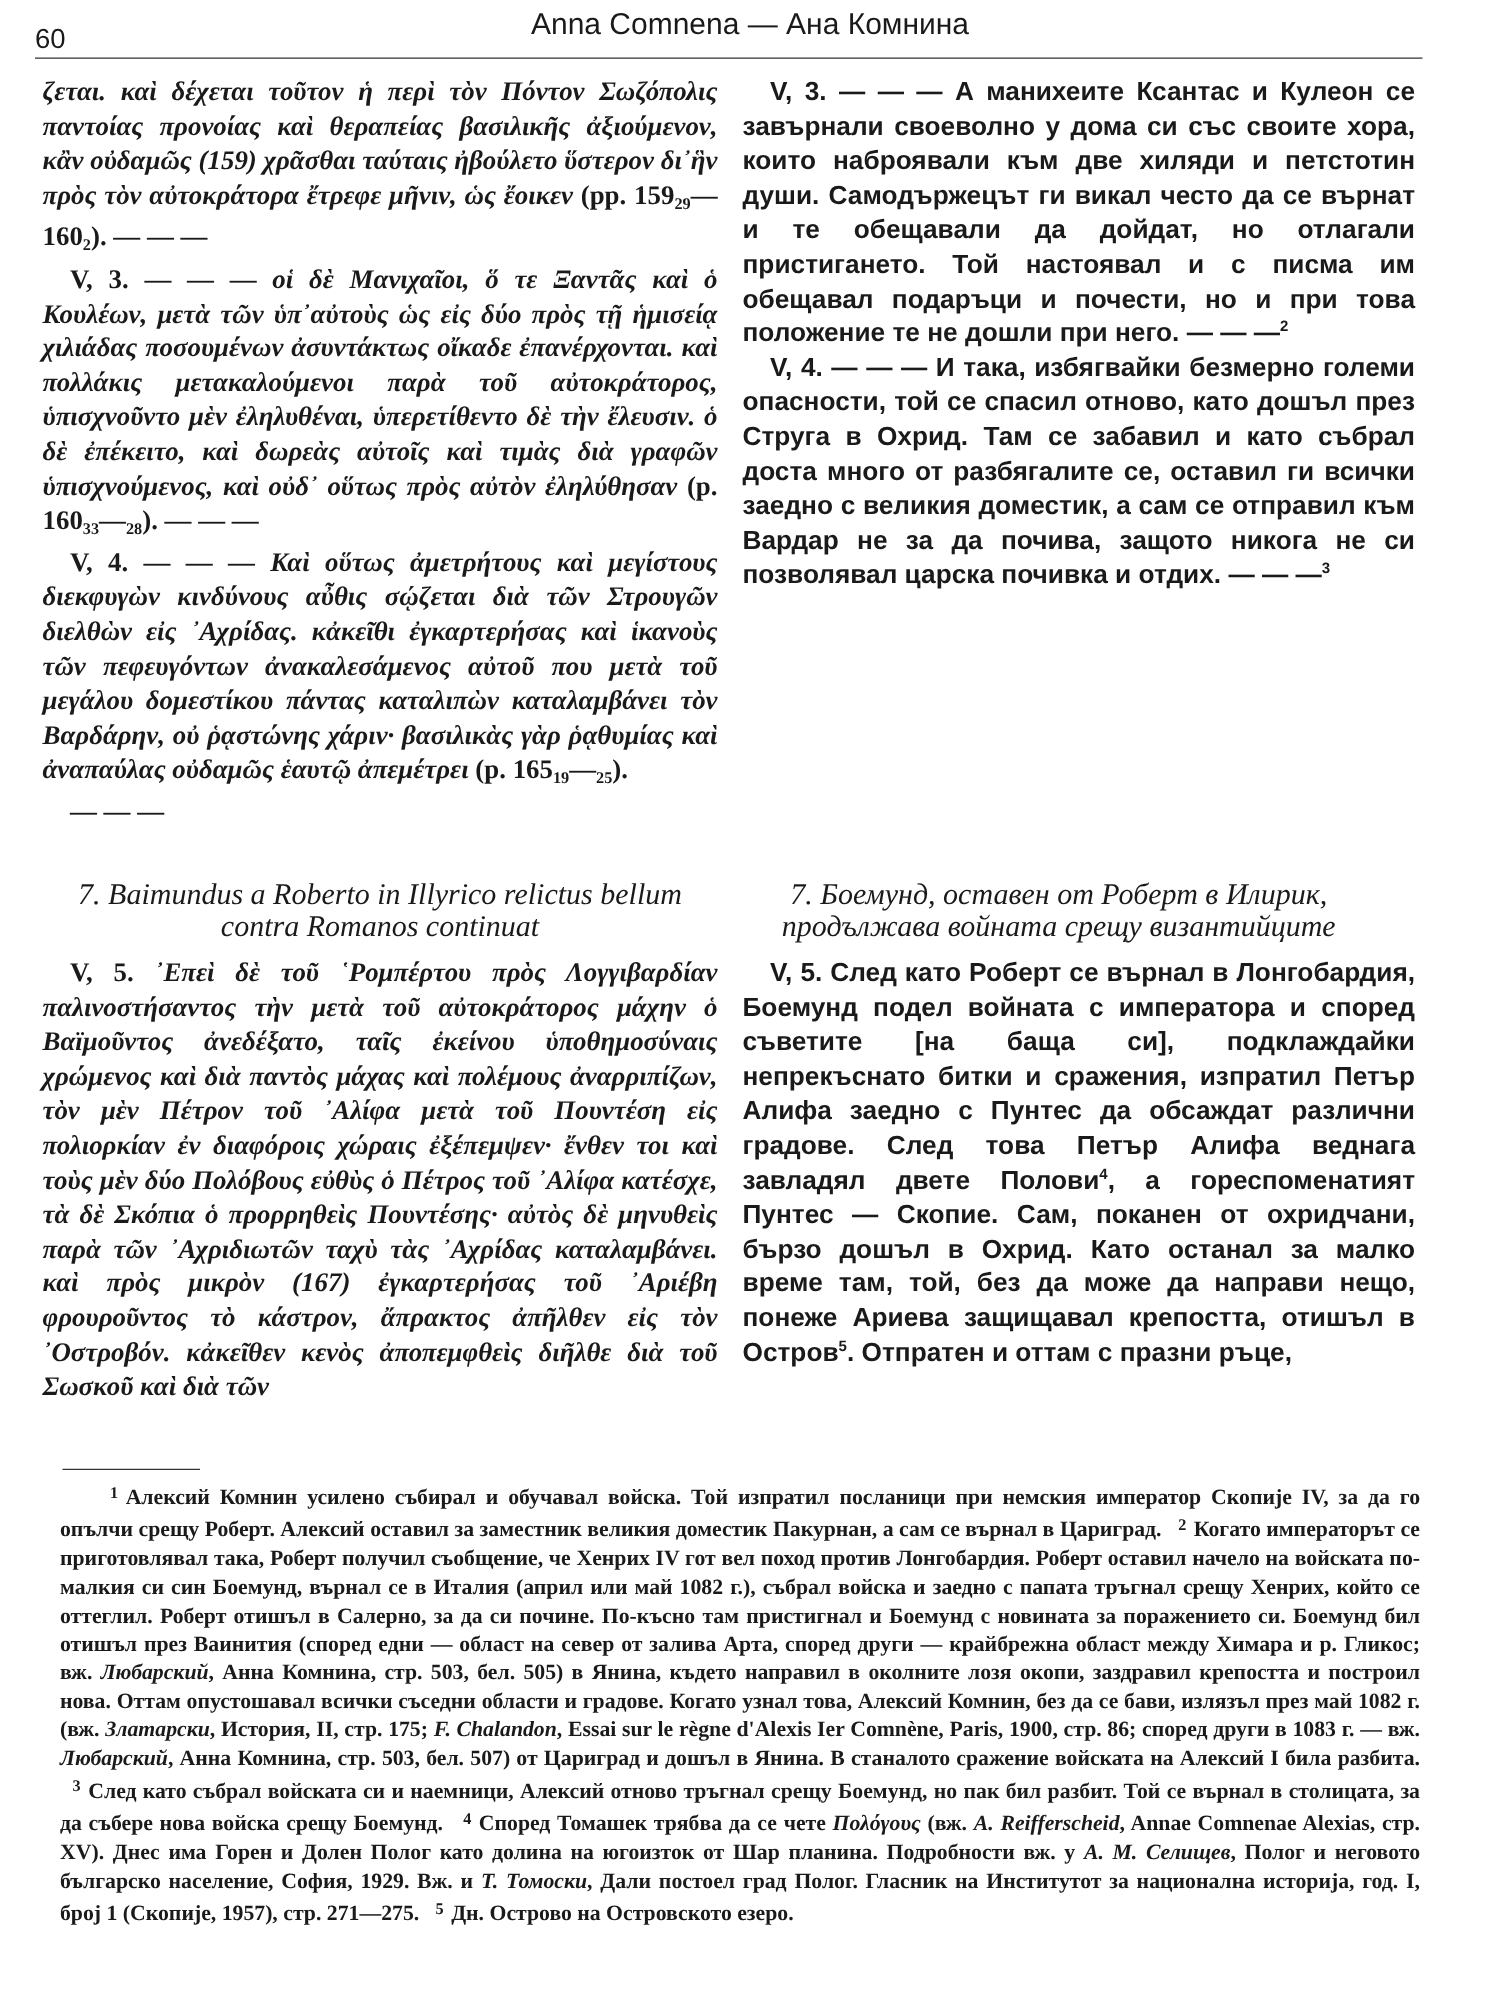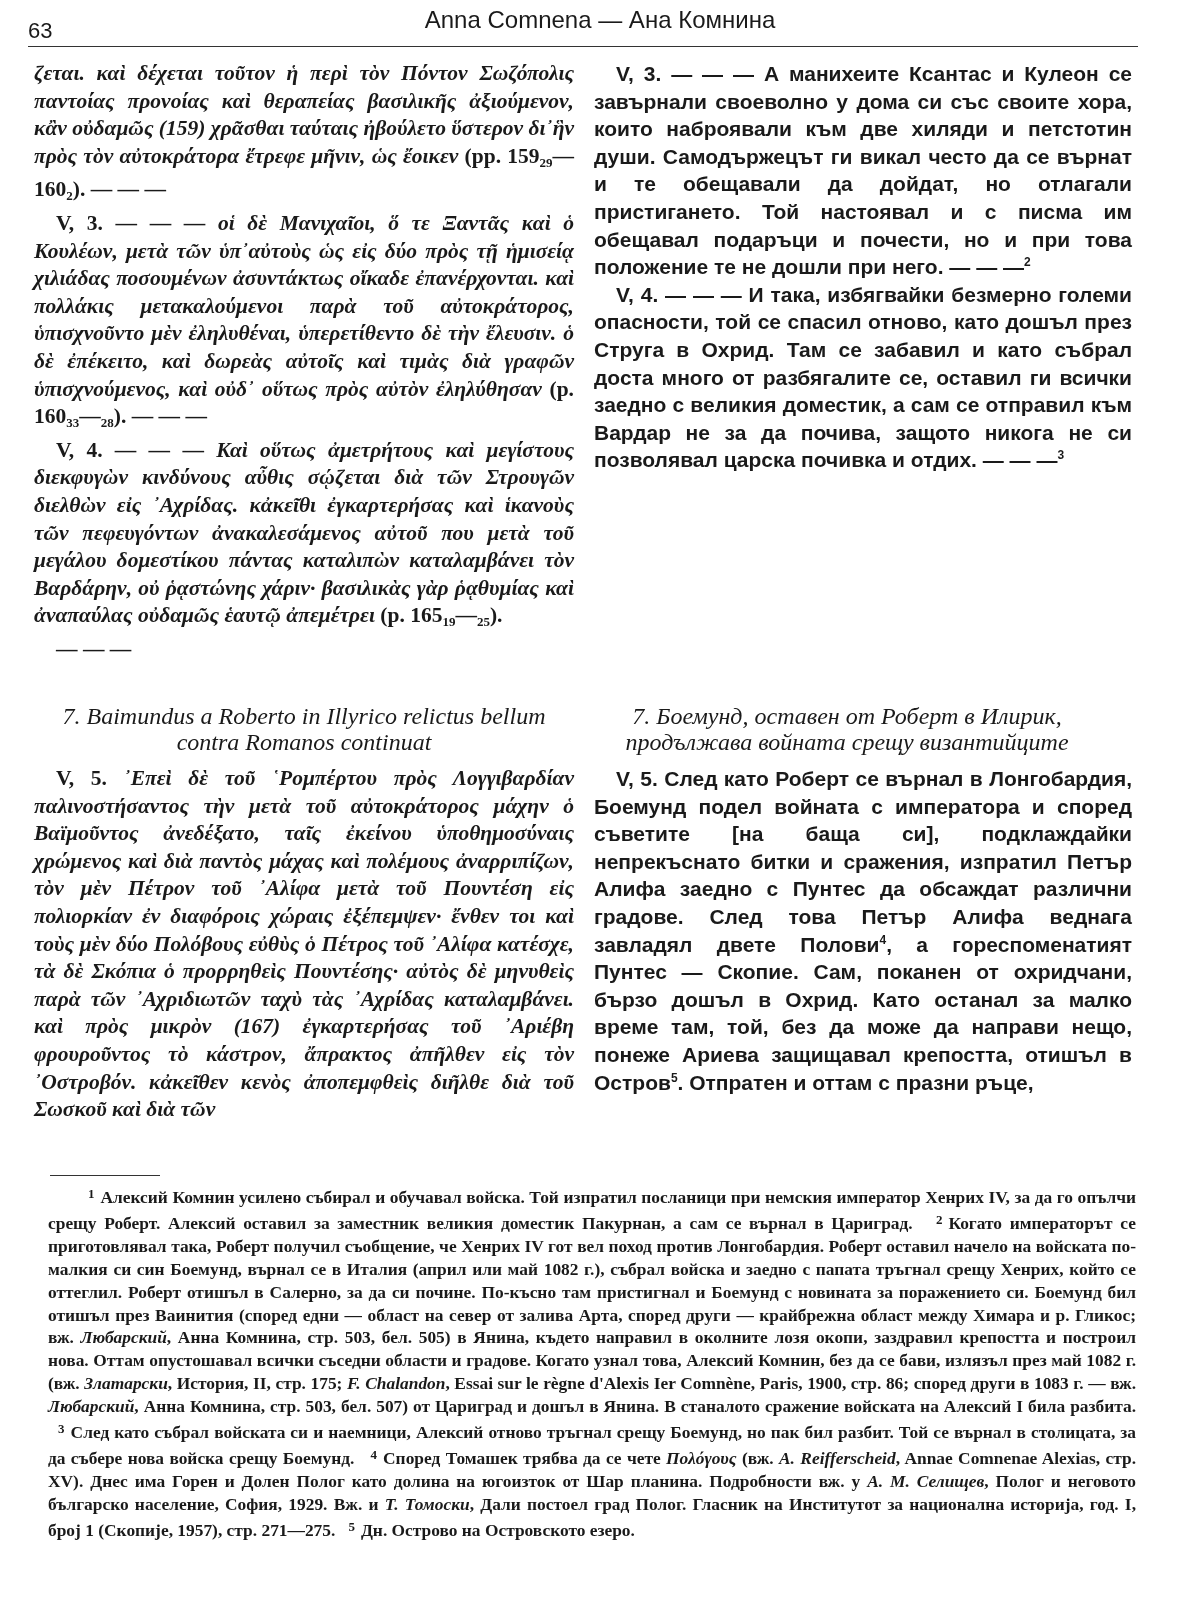--- a/index.html
+++ b/index.html
@@ -48,21 +48,21 @@
       font-size: 17.4px; line-height: 22.9px; text-align: justify;
       font-family: "Liberation Serif", serif;
     }
     .footnotes p { text-indent: 40px; }
     .fn-num { font-size: 13px; vertical-align: 5px; margin-right: 6px; }
     .italic { font-style: italic; }
   </style>
 </head>
 <body>
 
-<div class="page-number">63</div>
+<div class="page-number">60</div>
 <div class="running-head">Anna Comnena — Ана Комнина</div>
 <div class="head-rule"></div>
 
 <div class="col col-left">
   <p>
     <span>ζεται. καὶ δέχεται τοῦτον ἡ περὶ τὸν Πόντον Σωζόπολις παντοίας προνοίας καὶ θεραπείας βασιλικῆς ἀξιούμενον, κἂν οὐδαμῶς (159) χρᾶσθαι ταύταις ἠβούλετο ὕστερον δι᾽ἣν πρὸς τὸν αὐτοκράτορα ἔτρεφε μῆνιν, ὡς ἔοικεν</span>
     <span class="ref"><span>(pp. 159</span><sub>29</sub><span>—160</span><sub>2</sub><span>). — — —</span></span>
   </p>
   <p class="indent">
     <span class="upright">V, 3. — — —</span><span> οἱ δὲ Μανιχαῖοι, ὅ τε Ξαντᾶς καὶ ὁ Κουλέων, μετὰ τῶν ὑπ᾽αὐτοὺς ὡς εἰς δύο πρὸς τῇ ἡμισείᾳ χιλιάδας ποσουμένων ἀσυντάκτως οἴκαδε ἐπανέρχονται. καὶ πολλάκις μετακαλούμενοι παρὰ τοῦ αὐτοκράτορος, ὑπισχνοῦντο μὲν ἐληλυθέναι, ὑπερετίθεντο δὲ τὴν ἔλευσιν. ὁ δὲ ἐπέκειτο, καὶ δωρεὰς αὐτοῖς καὶ τιμὰς διὰ γραφῶν ὑπισχνούμενος, καὶ οὐδ᾽ οὕτως πρὸς αὐτὸν ἐληλύθησαν</span>
@@ -95,19 +95,19 @@
 
 <div class="col col-right col2">
   <p class="indent">
     <span>V, 5.</span><span> След като Роберт се върнал в Лонгобардия, Боемунд подел войната с императора и според съветите [на баща си], подклаждайки непрекъснато битки и сражения, изпратил Петър Алифа заедно с Пунтес да обсаждат различни градове. След това Петър Алифа веднага завладял двете Полови</span><sup>4</sup><span>, а гореспоменатият Пунтес — Скопие. Сам, поканен от охридчани, бързо дошъл в Охрид. Като останал за малко време там, той, без да може да направи нещо, понеже Ариева защищавал крепостта, отишъл в Остров</span><sup>5</sup><span>. Отпратен и оттам с празни ръце,</span>
   </p>
 </div>
 
 <div class="footnote-rule"></div>
 <div class="footnotes">
   <p>
-    <span class="fn-num">1</span><span>Алексий Комнин усилено събирал и обучавал войска. Той изпратил посланици при немския император Хенрих IV, за да го опълчи срещу Роберт. Алексий оставил за заместник великия доместик Пакурнан, а сам се върнал в Цариград.</span>
+    <span class="fn-num">1</span><span>Алексий Комнин усилено събирал и обучавал войска. Той изпратил посланици при немския император Скопије IV, за да го опълчи срещу Роберт. Алексий оставил за заместник великия доместик Пакурнан, а сам се върнал в Цариград.</span>
     &nbsp;&nbsp;<span class="fn-num">2</span><span>Когато императорът се приготовлявал така, Роберт получил съобщение, че Хенрих IV гот вел поход против Лонгобардия. Роберт оставил начело на войската по-малкия си син Боемунд, върнал се в Италия (април или май 1082 г.), събрал войска и заедно с папата тръгнал срещу Хенрих, който се оттеглил. Роберт отишъл в Салерно, за да си почине. По-късно там пристигнал и Боемунд с новината за поражението си. Боемунд бил отишъл през Ваинития (според едни — област на север от залива Арта, според други — крайбрежна област между Химара и р. Гликос; вж. </span><span class="italic">Любарский</span><span>, Анна Комнина, стр. 503, бел. 505) в Янина, където направил в околните лозя окопи, заздравил крепостта и построил нова. Оттам опустошавал всички съседни области и градове. Когато узнал това, Алексий Комнин, без да се бави, излязъл през май 1082 г. (вж. </span><span class="italic">Златарски</span><span>, История, II, стр. 175; </span><span class="italic">F. Chalandon</span><span>, Essai sur le règne d'Alexis Ier Comnène, Paris, 1900, стр. 86; според други в 1083 г. — вж. </span><span class="italic">Любарский</span><span>, Анна Комнина, стр. 503, бел. 507) от Цариград и дошъл в Янина. В станалото сражение войската на Алексий I била разбита.</span>
     &nbsp;&nbsp;<span class="fn-num">3</span><span>След като събрал войската си и наемници, Алексий отново тръгнал срещу Боемунд, но пак бил разбит. Той се върнал в столицата, за да събере нова войска срещу Боемунд.</span>
     &nbsp;&nbsp;<span class="fn-num">4</span><span>Според Томашек трябва да се чете </span><span class="italic">Πολόγους</span><span> (вж. </span><span class="italic">A. Reifferscheid</span><span>, Annae Comnenae Alexias, стр. XV). Днес има Горен и Долен Полог като долина на югоизток от Шар планина. Подробности вж. у </span><span class="italic">А. М. Селищев</span><span>, Полог и неговото българско население, София, 1929. Вж. и </span><span class="italic">Т. Томоски</span><span>, Дали постоел град Полог. Гласник на Институтот за национална историја, год. I, број 1 (Скопије, 1957), стр. 271—275.</span>
     &nbsp;&nbsp;<span class="fn-num">5</span><span>Дн. Острово на Островското езеро.</span>
   </p>
 </div>
 
 </body></html>

